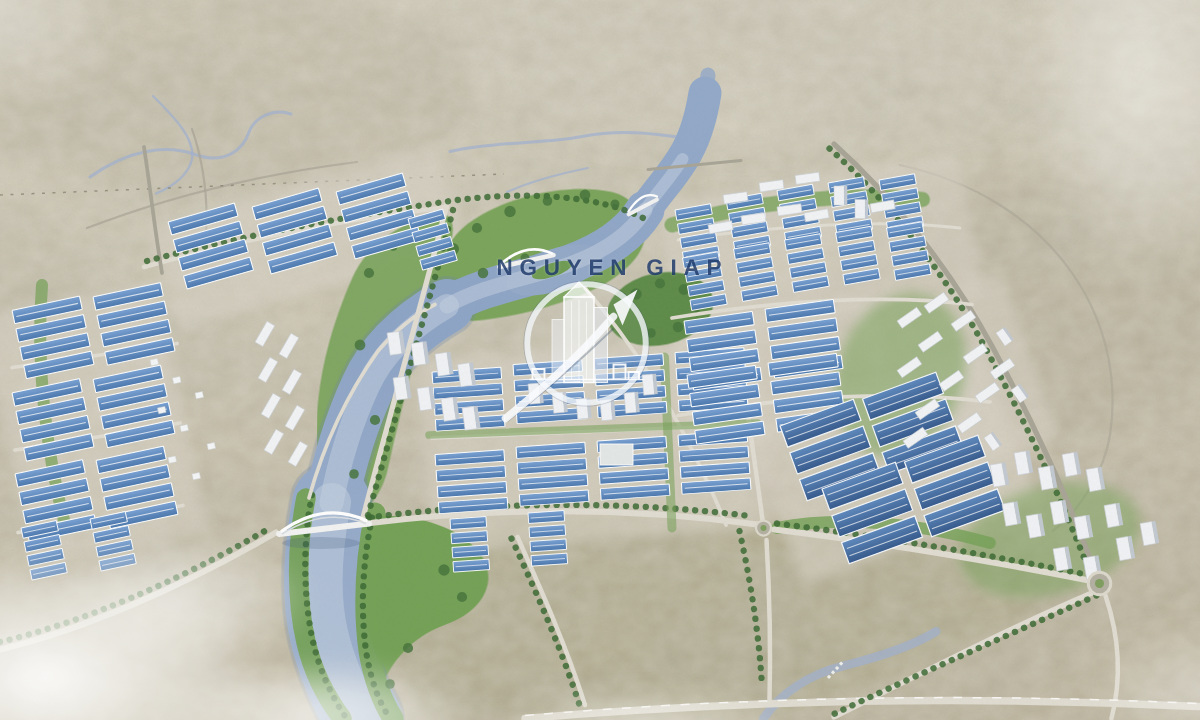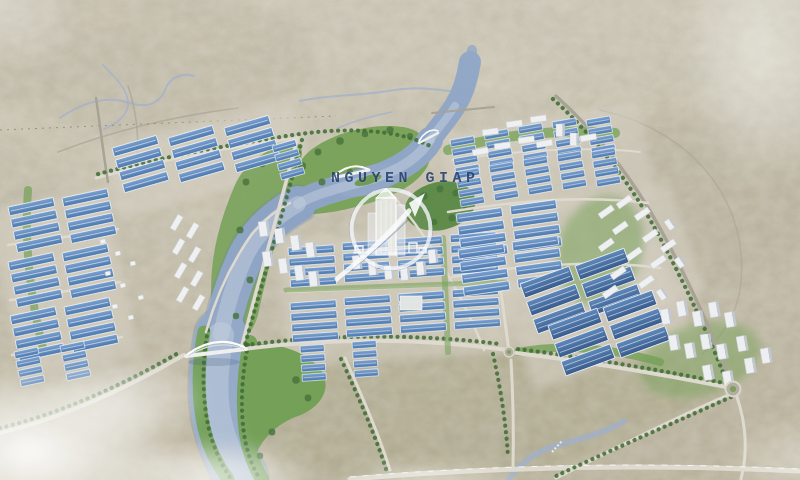--- a/index.html
+++ b/index.html
@@ -30,21 +30,21 @@
   .lr rect{fill:#f1f3f5;stroke:#c9ced4;stroke-width:.4}
   .hs rect{fill:#f5f6f7;stroke:#cfd3d8;stroke-width:.3}
   .bridge-deck{stroke:#f2f3f2;stroke-linecap:round;fill:none}
   .bridge-arch{stroke:#ffffff;fill:none;stroke-linecap:round}
 
   
   .watermark{position:absolute;left:325px;top:167px;width:150px;text-align:center;
              pointer-events:none;}
   .wm-text{margin-top:3px;font-weight:700;font-size:15px;letter-spacing:4.5px;
            color:rgba(25,53,102,.82);text-shadow:0 0 2px rgba(255,255,255,.3);
-           white-space:nowrap;margin-left:6px;font-family:Liberation Mono, monospace;}
+           white-space:nowrap;margin-left:6px;}
 </style>
 </head>
 <body>
 
 <div class="stage">
 <svg width="800" height="480" viewBox="0 0 800 480">
   <defs>
     <linearGradient id="terrainG" x1="0" y1="0" x2="0.2" y2="1">
       <stop offset="0" stop-color="#d2ccba"></stop>
           <stop offset=".5" stop-color="#c6bfab"></stop>

